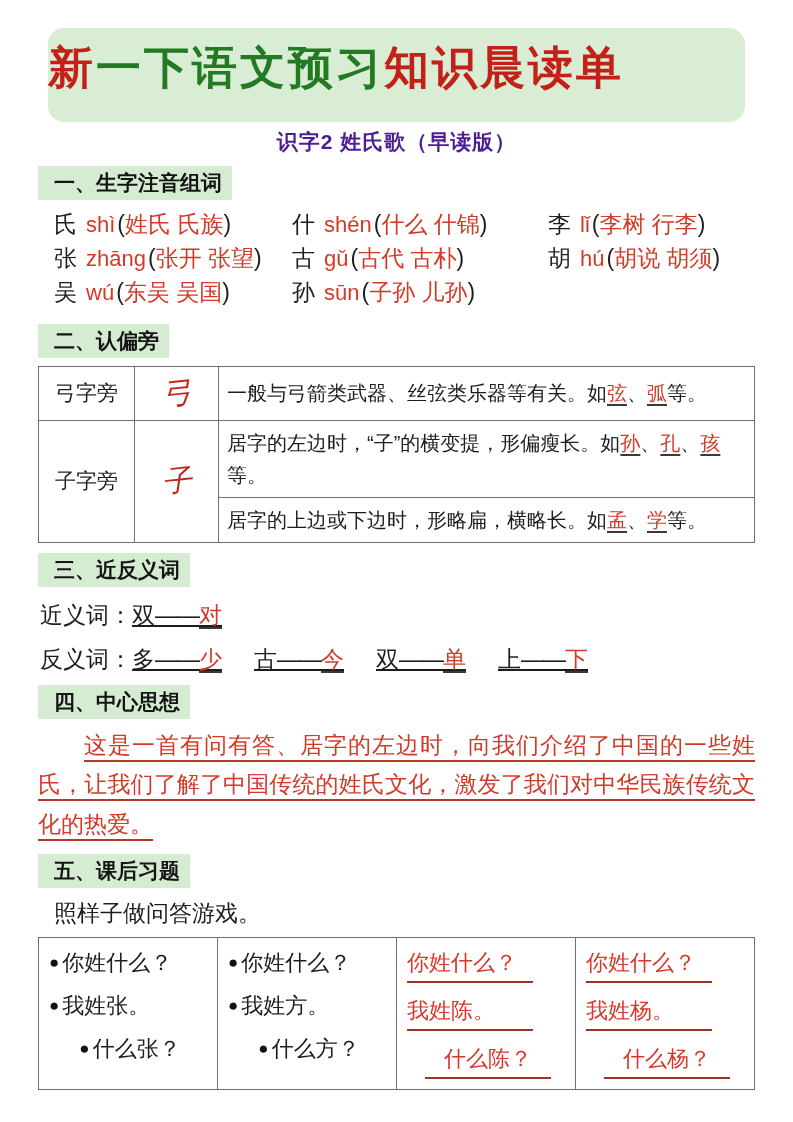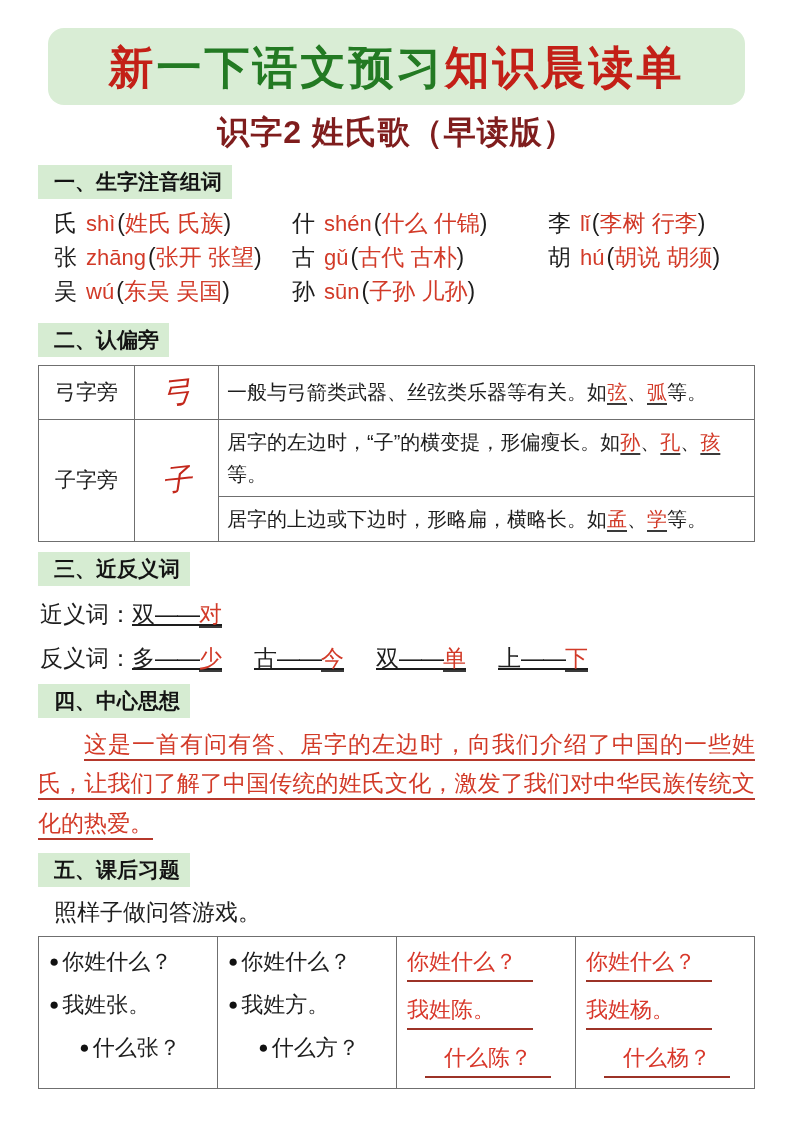--- a/index.html
+++ b/index.html
@@ -7,28 +7,28 @@
   body {
     width:793px; height:1122px; overflow:hidden;
     font-family:"Liberation Sans","DejaVu Sans",sans-serif;
     color:#1d1d1d;
   }
   .page { padding:0 38px; }
 
   
   .banner {
     margin:28px 10px 0 10px; background:#d9edd5; border-radius:16px;
-    text-align:center; padding:10px 0 7px 0;
+    padding:10px 0 24px 0;
     font-size:45px; font-weight:bold; letter-spacing:3px;
   }
   .tr { color:#c32017; }
   .tg { color:#237a23; }
   .subtitle {
-    margin-top:6px; text-align:center; color:#7f1d1d;
-    font-size:32px; font-weight:bold; letter-spacing:1px;
+    margin-top:6px; text-align:center; color:#4c1d95;
+    font-size:21px; font-weight:bold; letter-spacing:1px;
   }
 
   
   .sec-head {
     display:inline-block; margin-top:10px; padding:3px 10px 3px 16px;
     background:#d6ecd2; font-size:21px; font-weight:bold; color:#141414;
   }
 
   
   .vocab {

